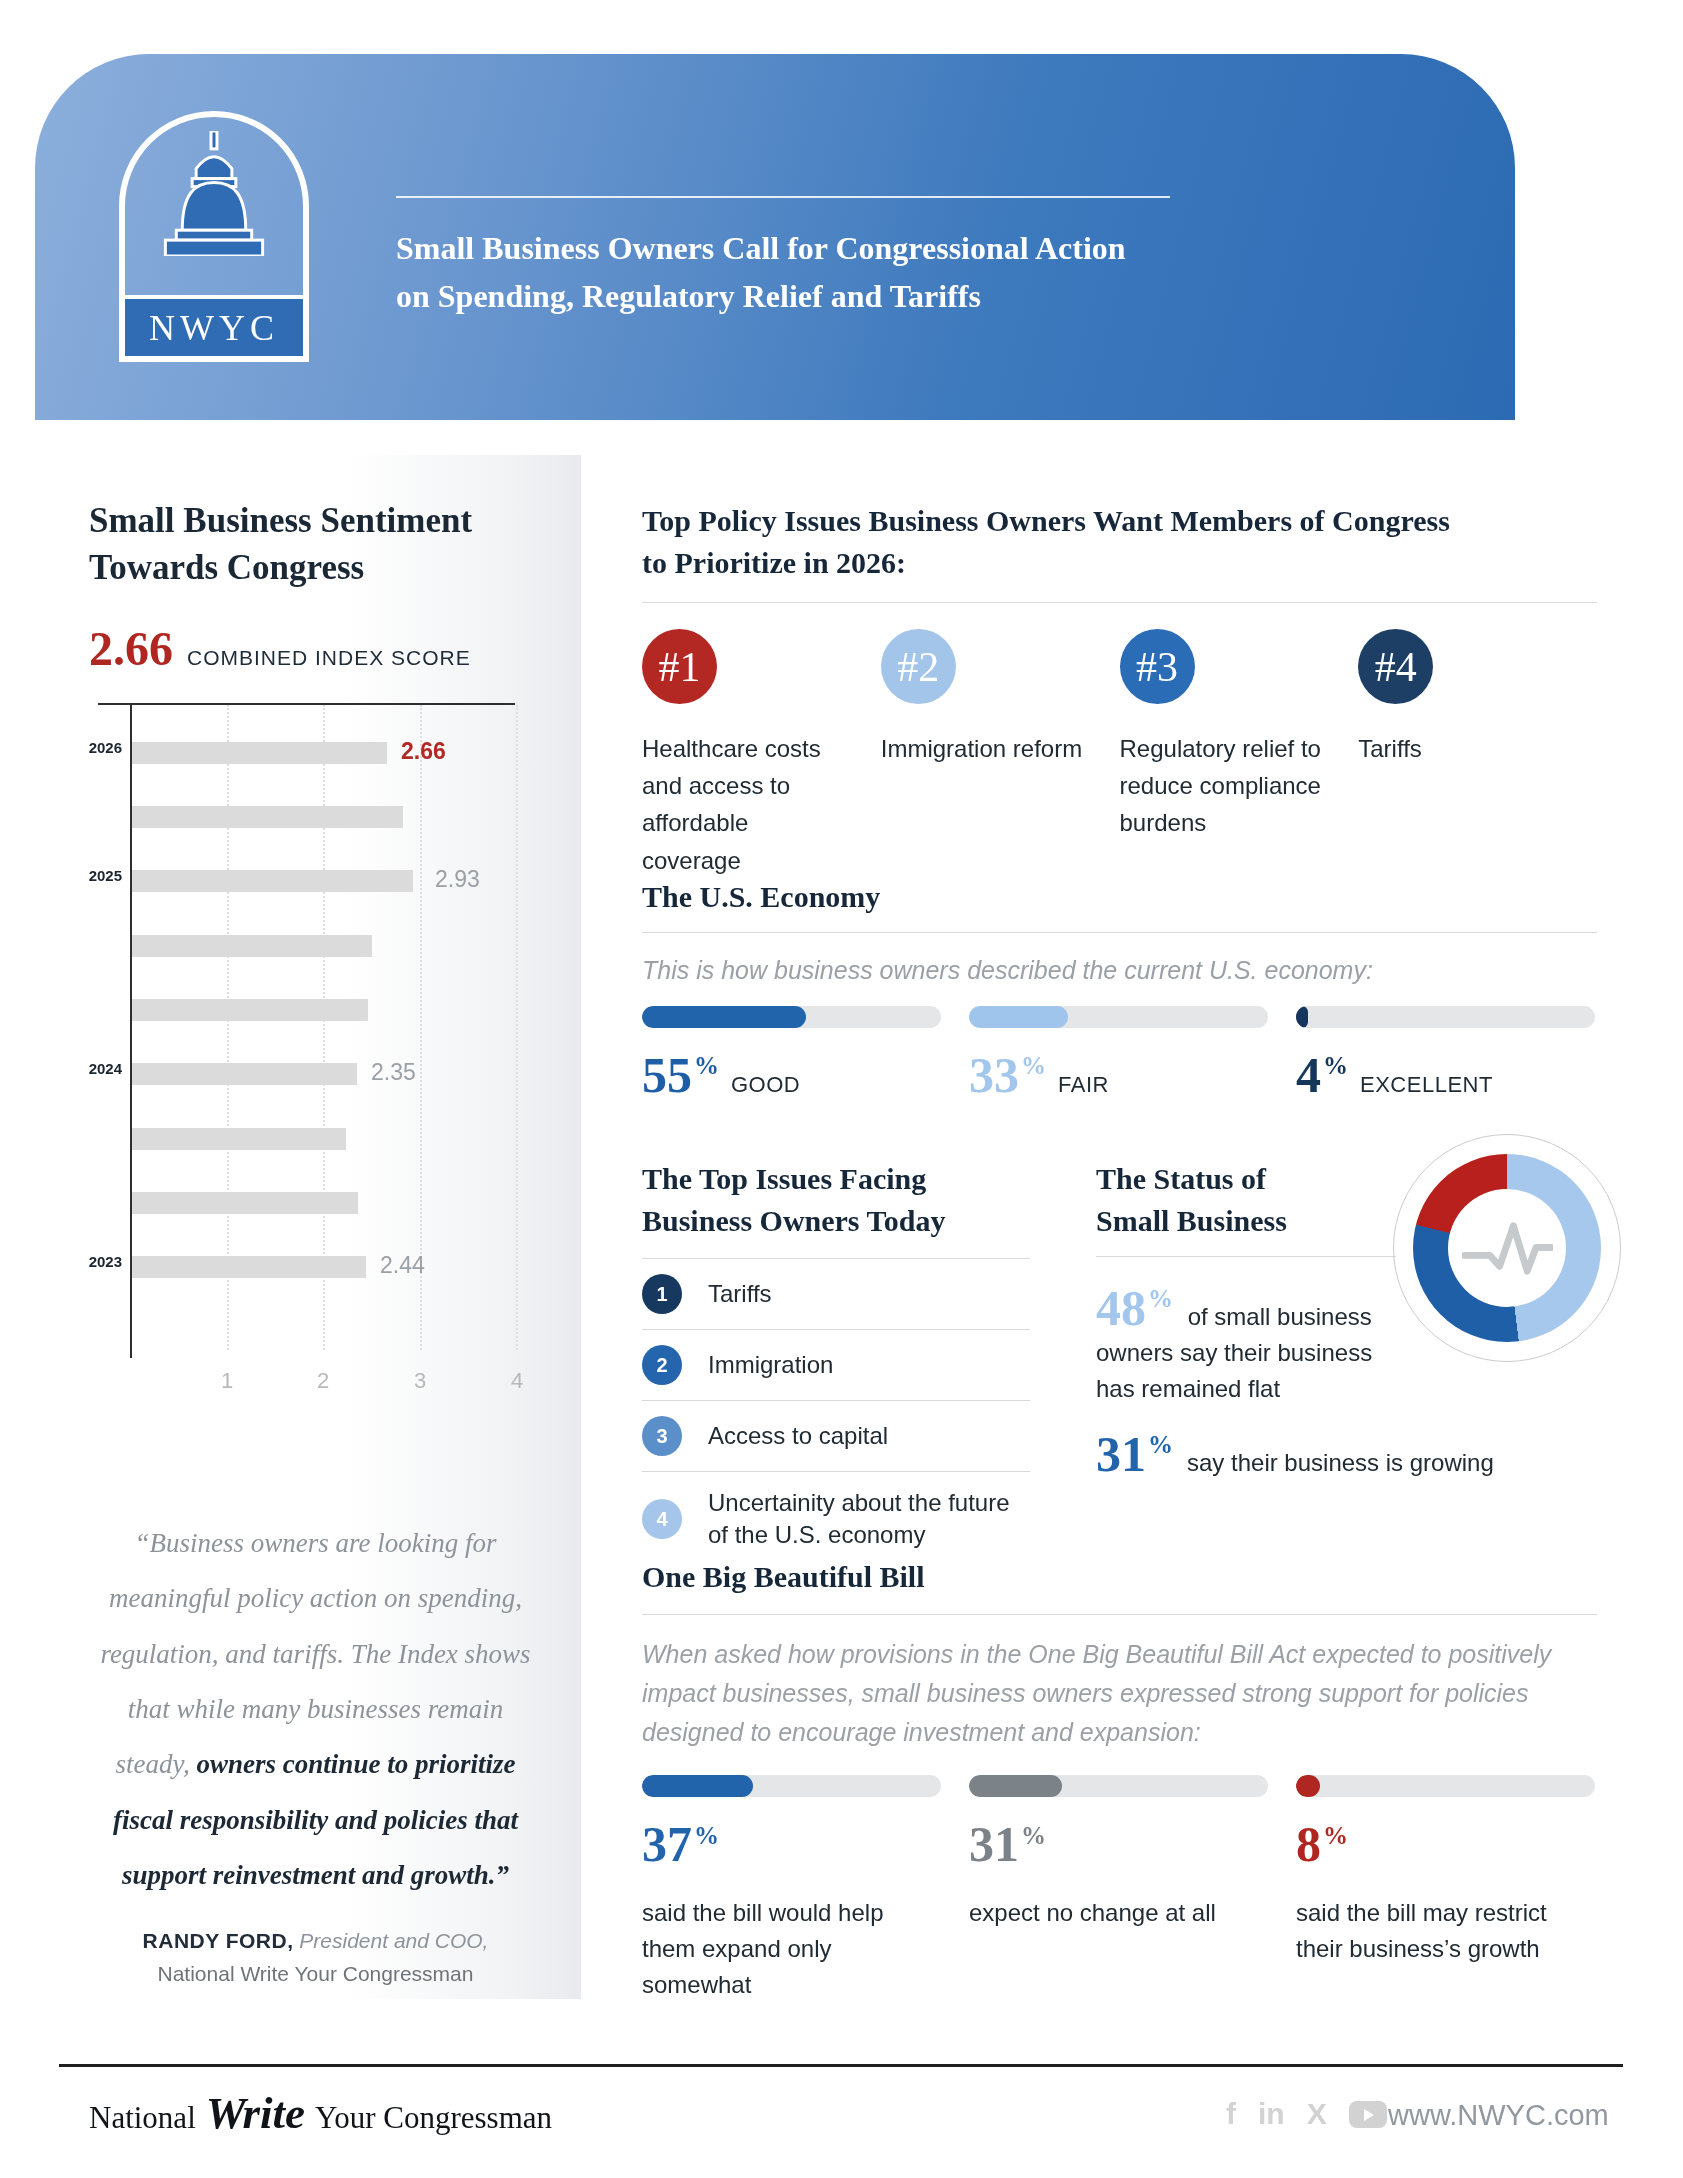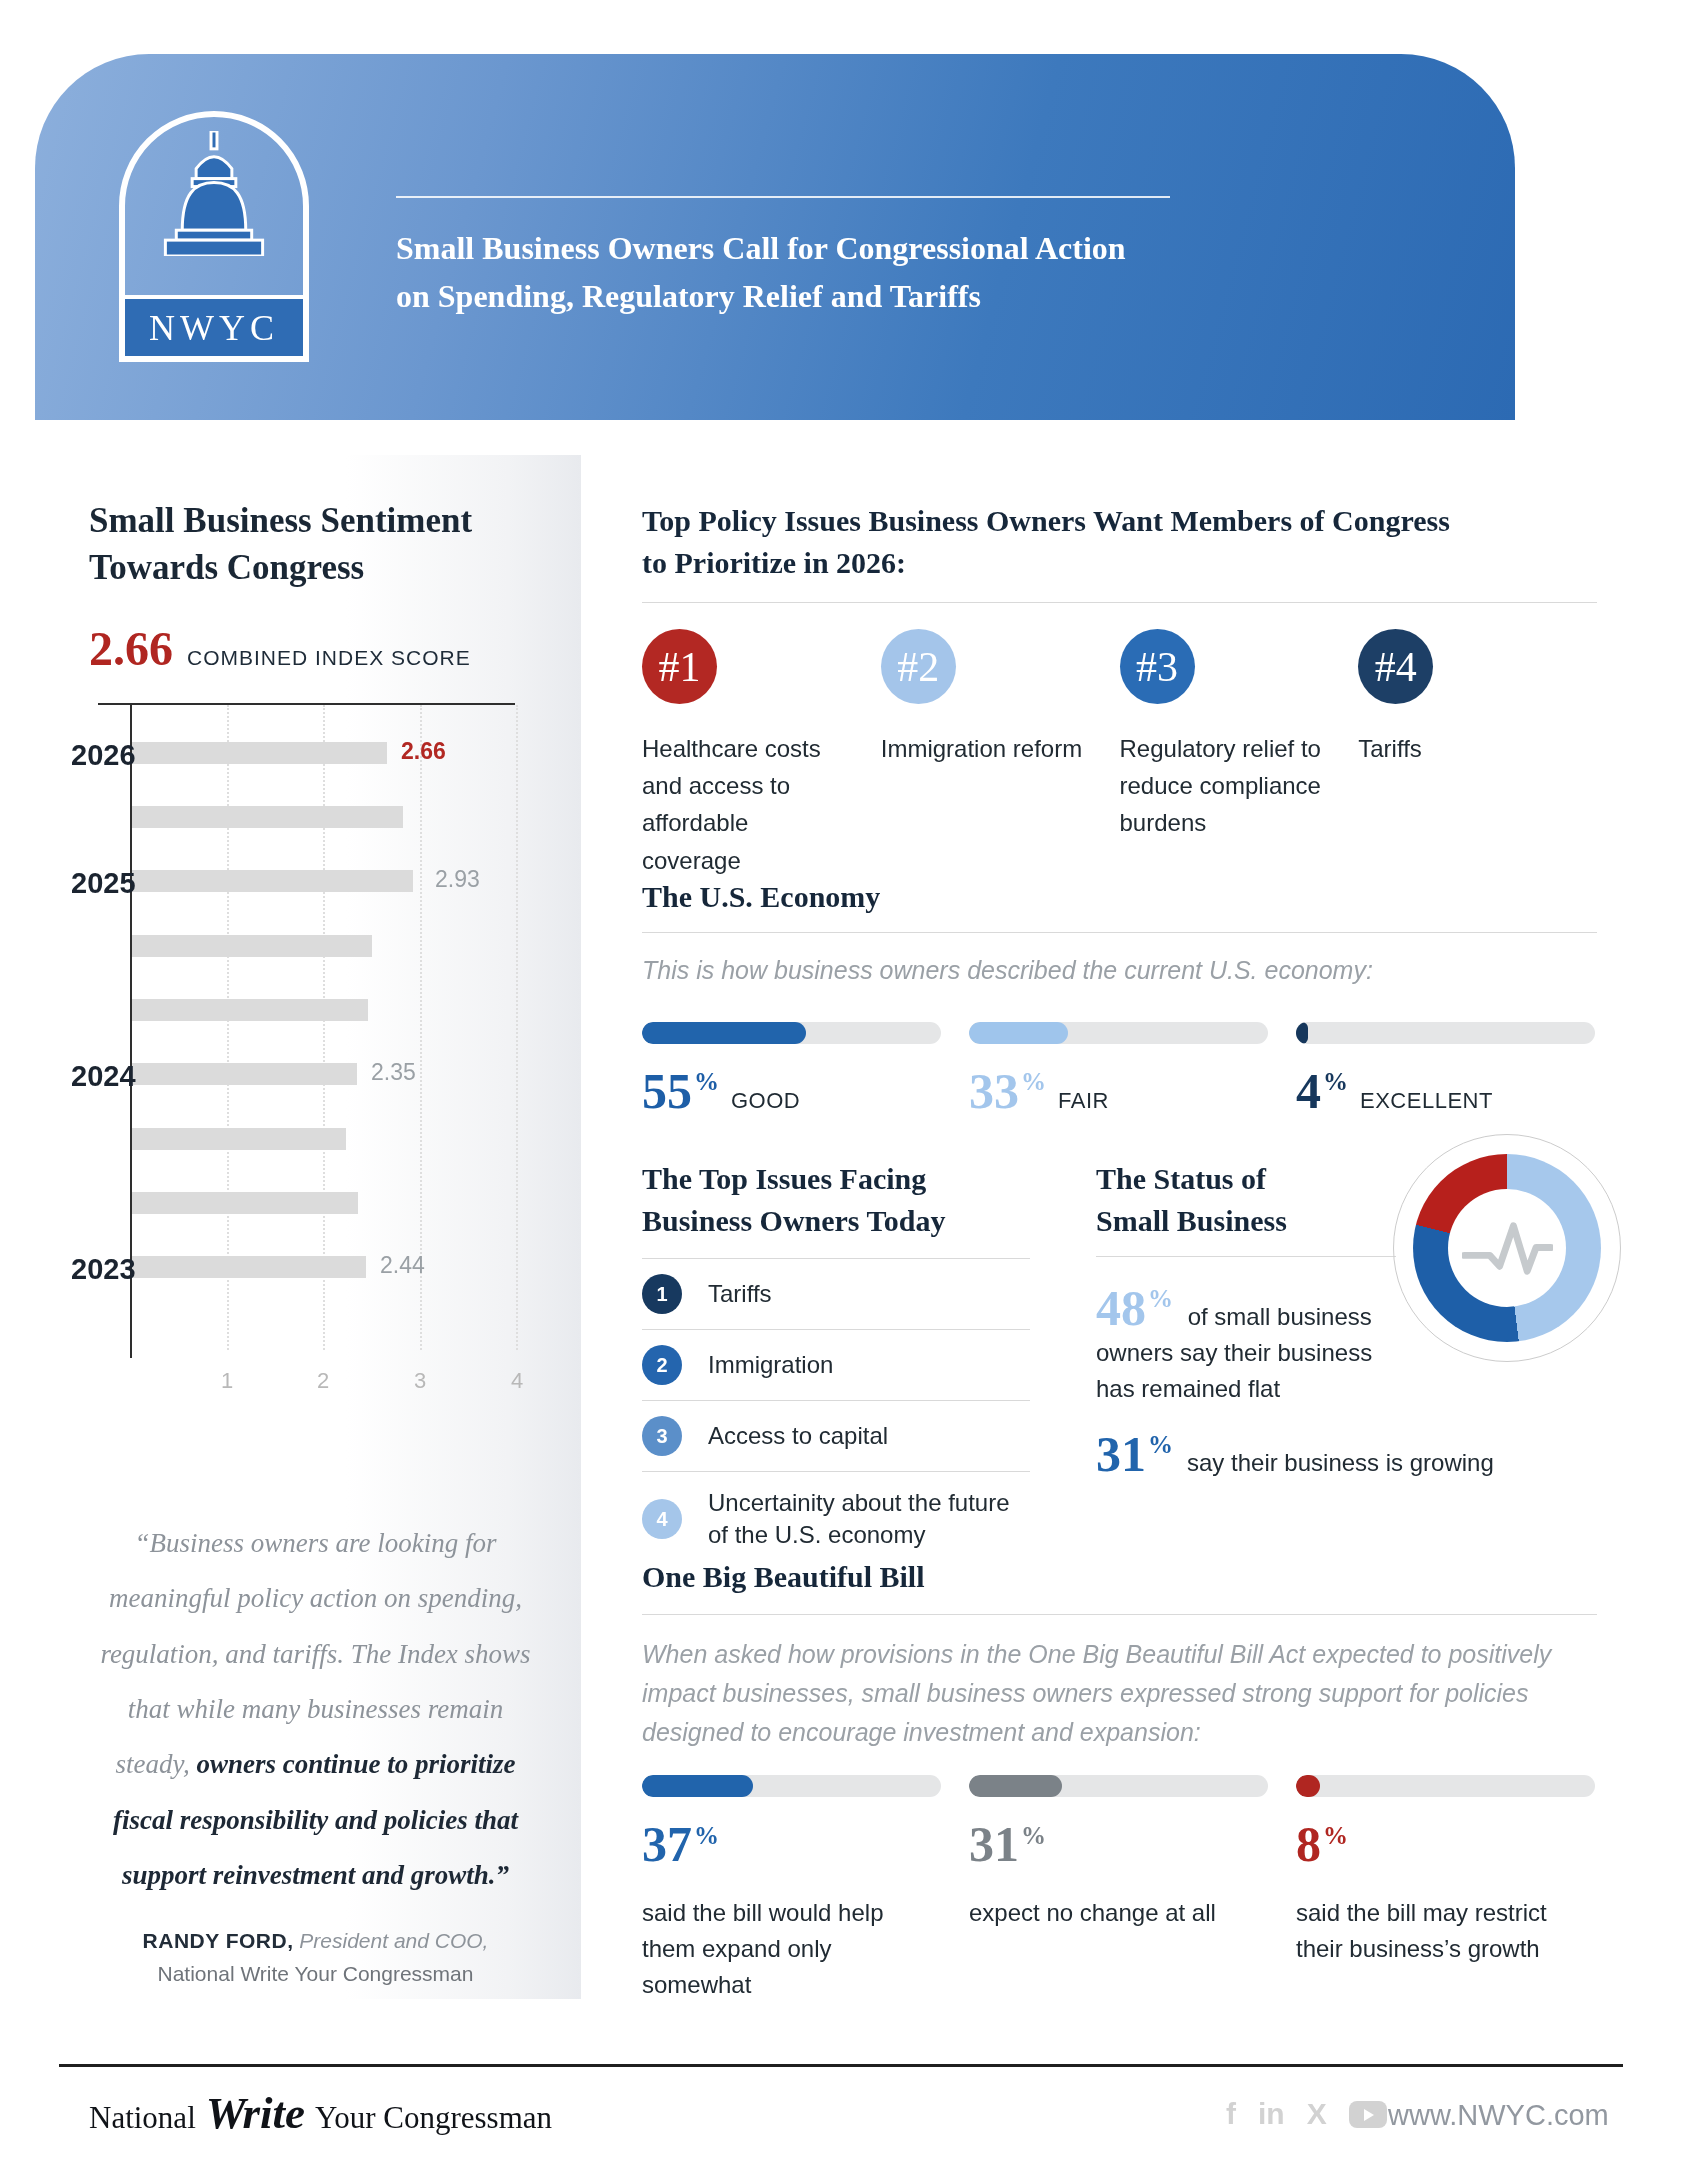--- a/index.html
+++ b/index.html
@@ -30,21 +30,21 @@
                 font-size:35px; line-height:1.35; color:#1a2735; font-weight:600; }
   .score-row { position:absolute; left:30px; top:166px; display:flex; align-items:baseline; }
   .score-num { font-family:"Liberation Serif", serif; font-weight:700; font-size:48px; color:#b02621; }
   .score-cap { margin-left:14px; font-size:21px; letter-spacing:1px; color:#1e2b38; }
 
   .chart { position:absolute; left:0; top:248px; width:522px; height:703px; }
   .chart-topline { position:absolute; left:39px; top:0; width:417px; border-top:2px solid #2e2e2e; }
   .chart-vaxis   { position:absolute; left:71px; top:0; width:2px; height:655px; background:#2e2e2e; }
   .grid-v { position:absolute; top:2px; height:645px; border-left:2px dotted #dedede; }
   .sbar   { position:absolute; height:22px; background:#dbdbdb; }
-  .ylab   { position:absolute; left:12px; width:61px; text-align:right; font-weight:700; font-size:29px; color:#1b2430; }
+  .ylab   { position:absolute; left:2px; width:61px; text-align:right; font-weight:700; font-size:15px; color:#1b2430; }
   .vlab   { position:absolute; font-size:23px; color:#9aa0a5; }
   .vlab.hl{ color:#b22823; font-weight:700; }
   .xtick  { position:absolute; top:665px; width:30px; text-align:center; font-size:22px; color:#b8b8b8; }
 
   .quote { position:absolute; left:30px; top:1061px; width:453px;text-align:center; }
   .quote blockquote { font-family:"Liberation Serif", serif; font-style:italic; font-size:27px;
                       line-height:2.05; color:#8d939a; }
   .quote .q-bold { color:#1d2835; font-weight:700; }
   .quote-attr { margin-top:22px; font-size:21px; line-height:1.55; color:#6f747a; }
   .quote-attr b { color:#222d39; letter-spacing:0.5px; }
@@ -60,21 +60,21 @@
   .policy .sec-hr { margin-top:18px; }
   .policy-row { display:flex; margin-top:26px; }
   .policy-item { width:248px; }
   .pcircle { width:75px; height:75px; border-radius:50%; color:#fff; display:flex; align-items:center;
              justify-content:center; font-family:"Liberation Serif", serif; font-size:42px; }
   .plabel { margin-top:26px; width:203px; font-size:24px; line-height:1.55; color:#212b33; }
 
   .economy { position:absolute; left:0; top:876px; width:955px; }
   .economy .sec-hr { margin-top:14px; }
   .intro-italic { margin-top:18px; font-style:italic; font-size:25px; color:#9aa0a6; line-height:1.55; }
-  .meter-row { display:flex; margin-top:32px; }
+  .meter-row { display:flex; margin-top:16px; }
   .meter-col { width:327px; }
   .meter-col:last-child { width:299px; }
   .track { width:299px; height:22px; border-radius:11px; background:#e5e6e7; overflow:hidden; }
   .fill  { height:100%; border-radius:11px; }
   .pct-line { margin-top:22px; display:flex; align-items:baseline; }
   .big-num { font-family:"Liberation Serif", serif; font-weight:700; font-size:50px; line-height:1; }
   .big-num .sup { font-size:25px; vertical-align:super; margin-left:2px; }
   .pct-cap { margin-left:12px; font-size:22px; letter-spacing:0.5px; color:#1f2a33; }
 
   .two-col { position:absolute; left:0; top:1158px; width:955px; display:flex; }

